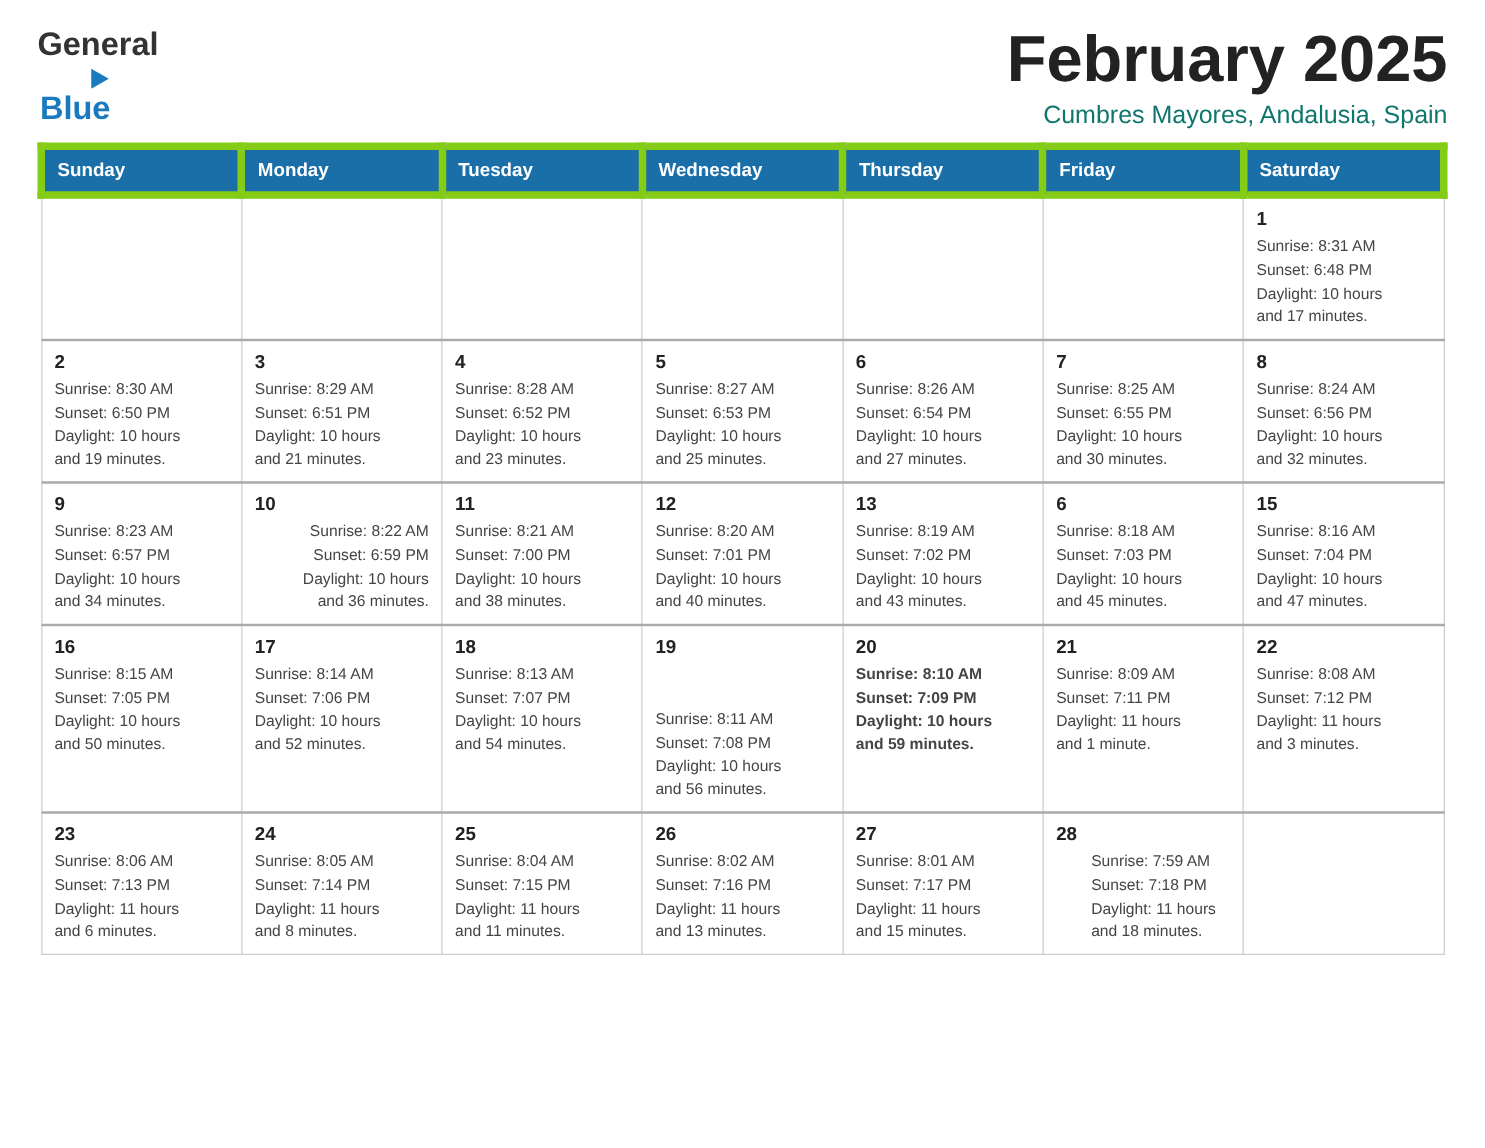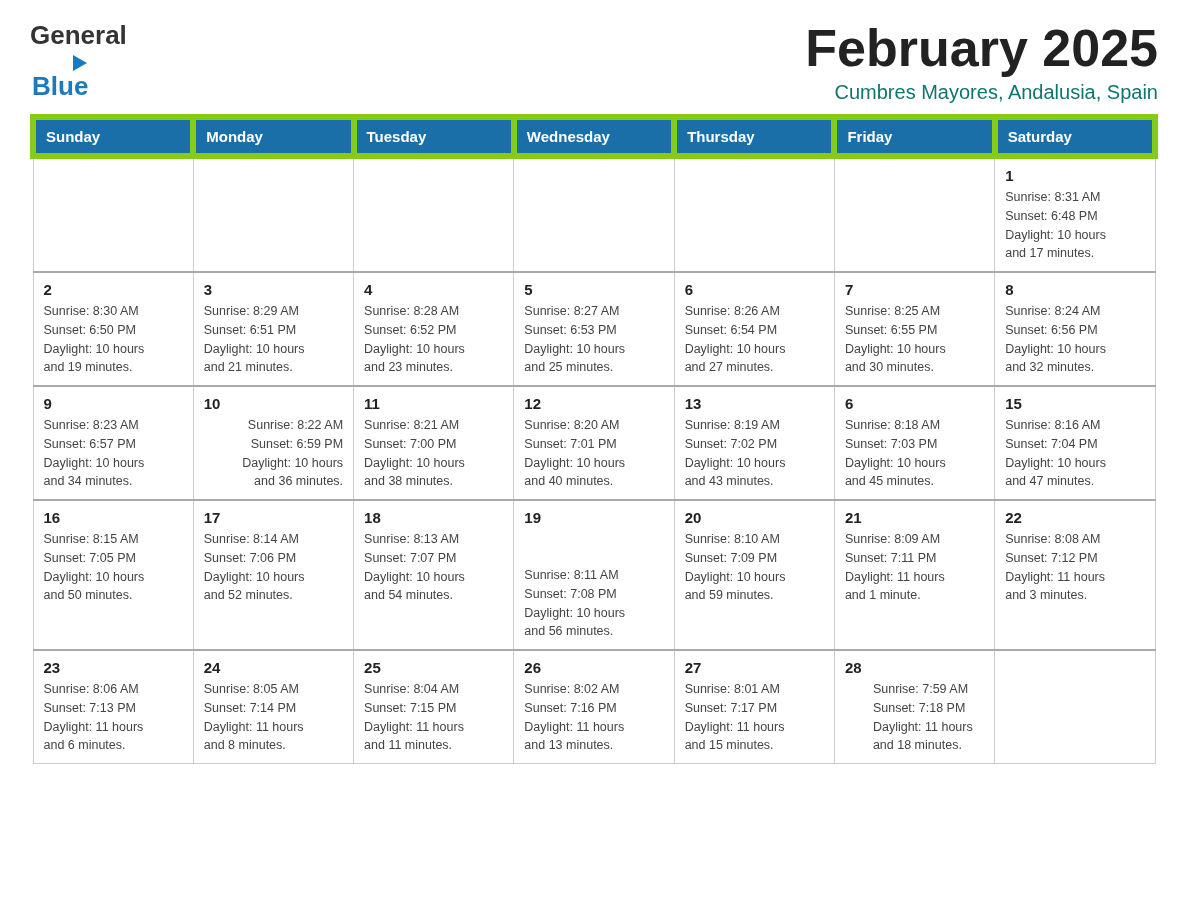--- a/index.html
+++ b/index.html
@@ -254,21 +254,21 @@
         </td>
         <td>
           <div class="day-num">19</div>
           <div class="day-info" style="white-space: pre-line; margin-top: 40px;">Sunrise: 8:11 AM
 Sunset: 7:08 PM
 Daylight: 10 hours
 and 56 minutes.</div>
         </td>
         <td>
           <div class="day-num">20</div>
-          <div class="day-info" style="white-space: pre-line;">Sunrise: 8:10 AM
+          <div class="day-info" style="white-space: pre-line; font-weight: bold;">Sunrise: 8:10 AM
 Sunset: 7:09 PM
 Daylight: 10 hours
 and 59 minutes.</div>
         </td>
         <td>
           <div class="day-num">21</div>
           <div class="day-info" style="white-space: pre-line;">Sunrise: 8:09 AM
 Sunset: 7:11 PM
 Daylight: 11 hours
 and 1 minute.</div>

